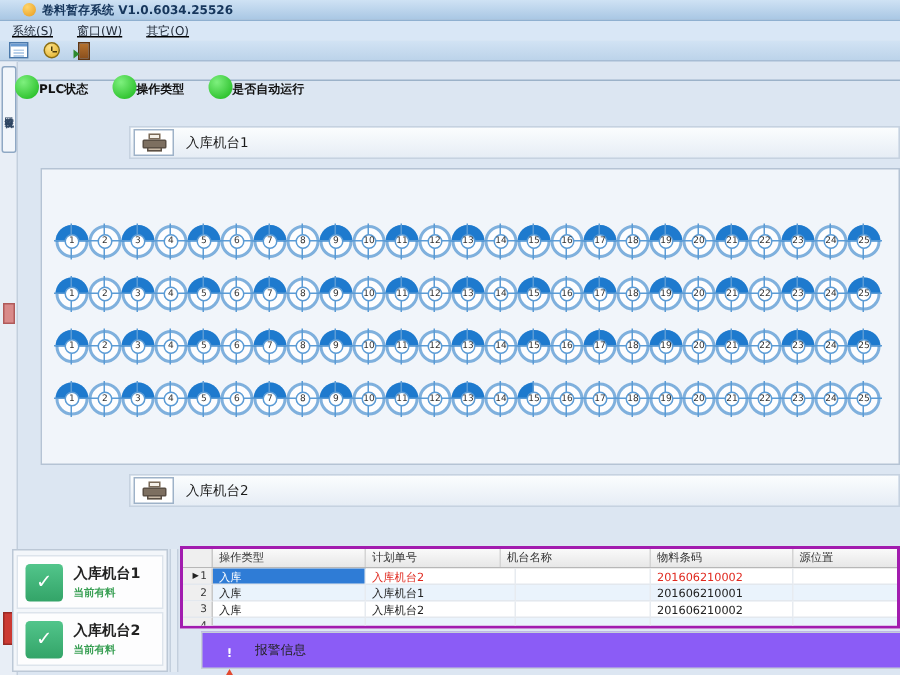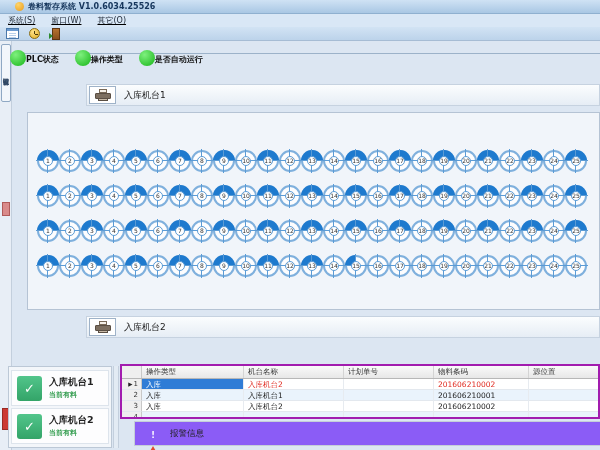--- a/index.html
+++ b/index.html
@@ -887,22 +887,22 @@
       </span>
     </div>
   </div>
 
   <div class="splitter"></div>
 
   <div class="table-panel">
     <div class="thead">
       <span class="th rowhdr"></span>
       <span class="th c-op">操作类型</span>
+      <span class="th c-plan">计划单号</span>
       <span class="th c-machine">机台名称</span>
-      <span class="th c-plan">计划单号</span>
       <span class="th c-barcode">物料条码</span>
       <span class="th c-src">源位置</span>
     </div>
     <div>
         <div class="trow">
           <span class="td rowhdr">
             <span class="selarrow">▶</span>
             <span class="rownum">1</span>
           </span>
           <span class="td c-op selcell">入库</span>

